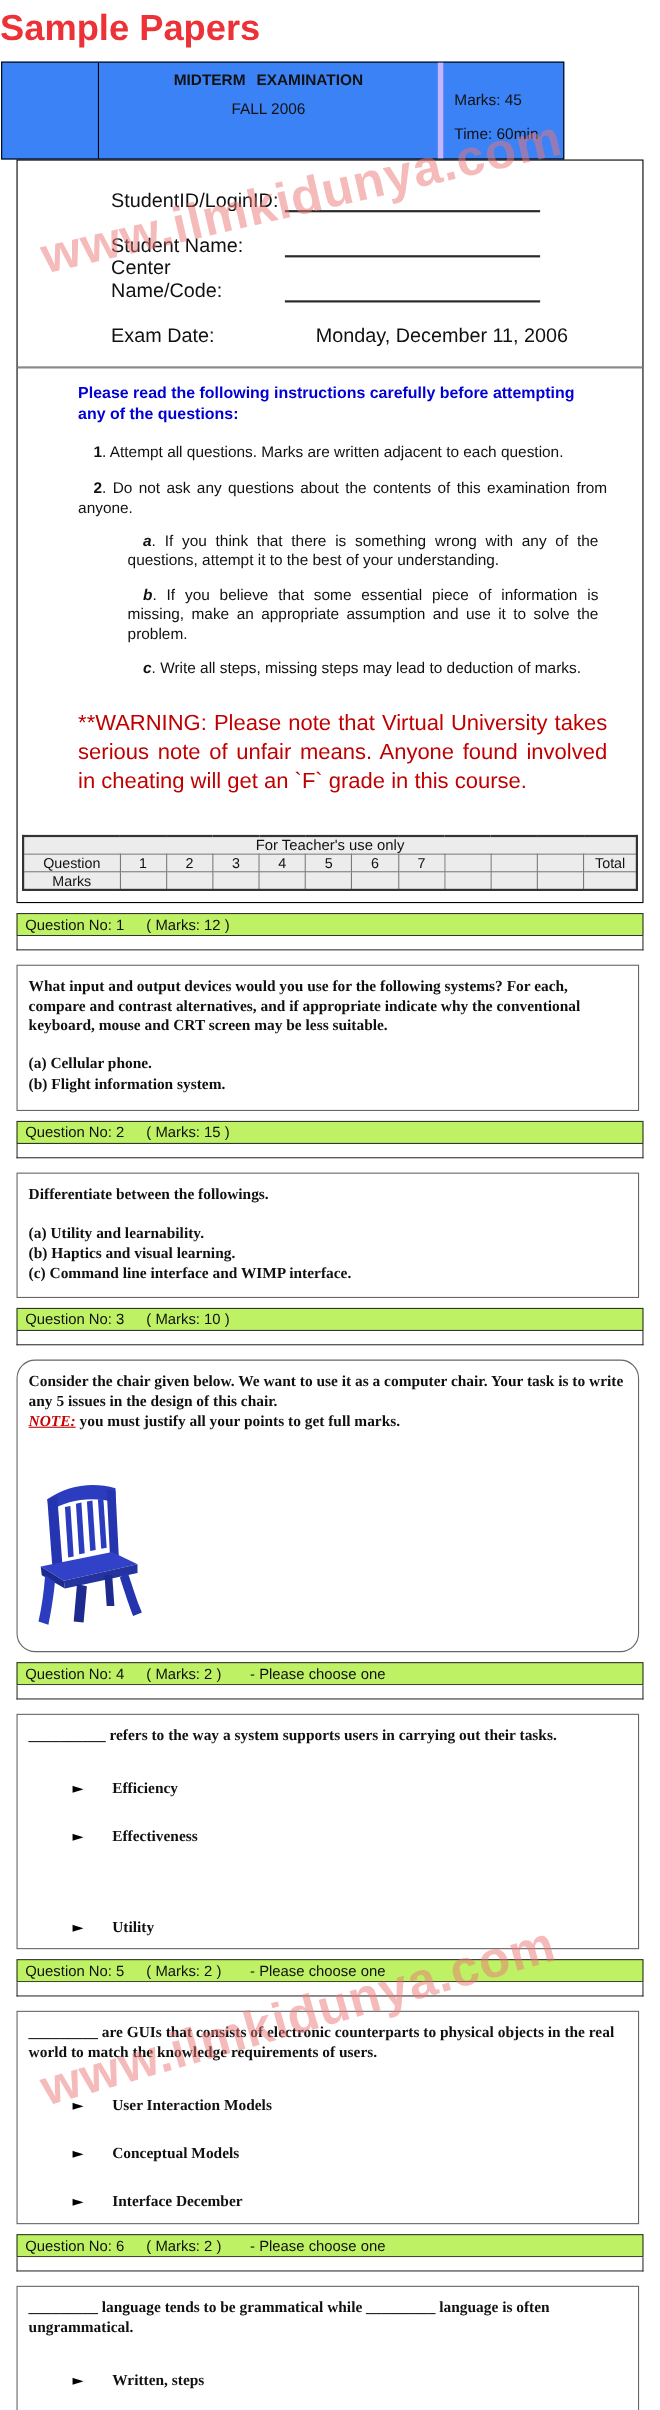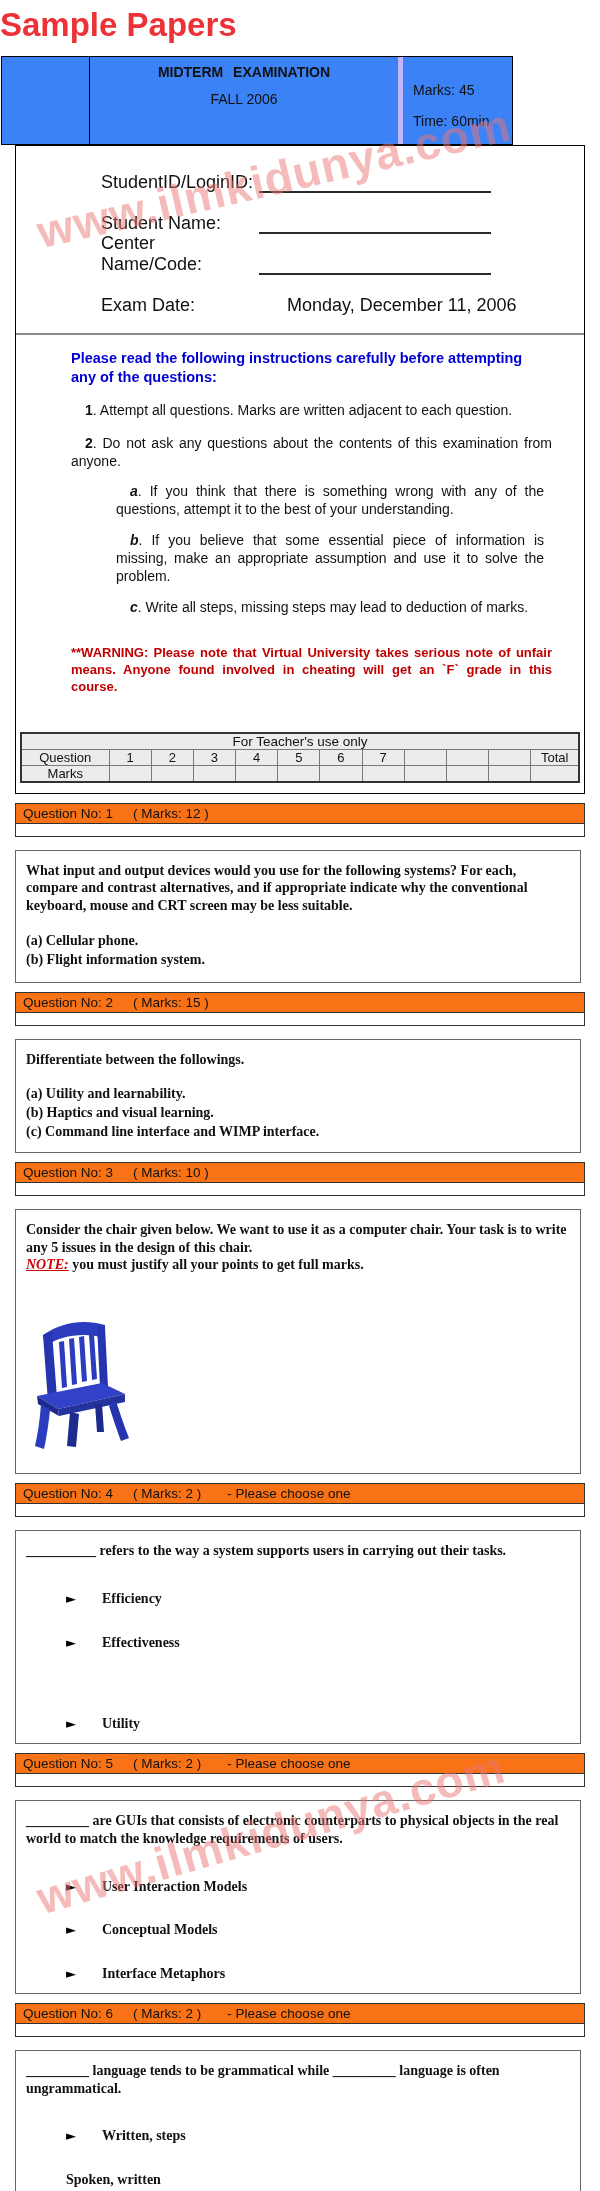--- a/index.html
+++ b/index.html
@@ -69,22 +69,22 @@
     text-align: justify;
     text-indent: 14px;
   }
   .inst-item.lvl2 { margin-left: 100px; margin-right: 40px; margin-top: 13px; }
   .inum  { font-weight: bold; }
   .lvl2 .inum { font-style: italic; }
 
   .warning {
     margin: 28px 32px 0 55px;
     color: #c00000;
-    font-weight: bold;
-    font-size: 13px;
+    font-weight: normal;
+    font-size: 20px;
     line-height: 1.3;
     text-align: justify;
   }
 
   
   .teacher {
     margin: 36px auto 0 auto;
     width: 560px;
     border-collapse: collapse;
     border: 2px solid #333;
@@ -100,21 +100,21 @@
     overflow: hidden;
     margin-top: 12px;
   }
   .teacher .cap td { font-size: 13.5px; }
   .teacher col.c-first { width: 88px; }
   .teacher col.c-last  { width: 48px; }
 
   
   .qblock { margin: 9px 0 0 15px; width: 570px; }
   .qbar {
-    background: #f97316;
+    background: #bef264;
     border: 1px solid #333;
     height: 21px;
     line-height: 19px;
     padding-left: 7px;
     font-size: 13.5px;
     white-space: nowrap;
   }
   .qmarks  { margin-left: 20px; }
   .qchoose { margin-left: 26px; }
   .qstrip  { border: 1px solid #333; border-top: none; height: 13px; background: #fff; }
@@ -143,21 +143,21 @@
   .chair-wrap { margin: 40px 0 4px 6px; width: 104px; }
 
   .opts { margin-top: 30px; margin-left: 40px; }
   .opt  { display: flex; align-items: baseline; }
   .opt + .opt { margin-top: 26px; }
   .opt-gap { margin-top: 64px !important; }
   .tri { font-family: "DejaVu Sans", sans-serif; font-size: 13px; margin-right: 26px; color: #000; }
 
   #q1-box { min-height: 133px; }
   #q2-box { min-height: 102px; }
-  #q3-box { min-height: 257px; }
+  #q3-box { min-height: 257px; border-radius: 17px; }
   #q4-box { min-height: 202px; }
   #q5-box { min-height: 182px; }
   #q6-box { min-height: 188px; }
 
   
   .wm {
     position: absolute;
     left: 38px;
     font-weight: bold;
     font-size: 46px;
@@ -359,21 +359,21 @@
     <div class="opt">
         <span class="tri">►</span>
         <span>User Interaction Models</span>
       </div>
     <div class="opt">
         <span class="tri">►</span>
         <span>Conceptual Models</span>
       </div>
     <div class="opt">
         <span class="tri">►</span>
-        <span>Interface Metaphors</span>
+        <span>Interface December</span>
       </div>
   </div>
 </div>
 
 <div class="qblock">
   <div class="qbar"><span>Question No: 6</span><span class="qmarks">( Marks: 2 )</span><span class="qchoose">-  Please choose one</span></div>
   <div class="qstrip"></div>
 </div>
 <div class="qbox" id="q6-box">
   <p style="max-width:520px;">_________ language tends to be grammatical while _________ language is often ungrammatical.</p>

